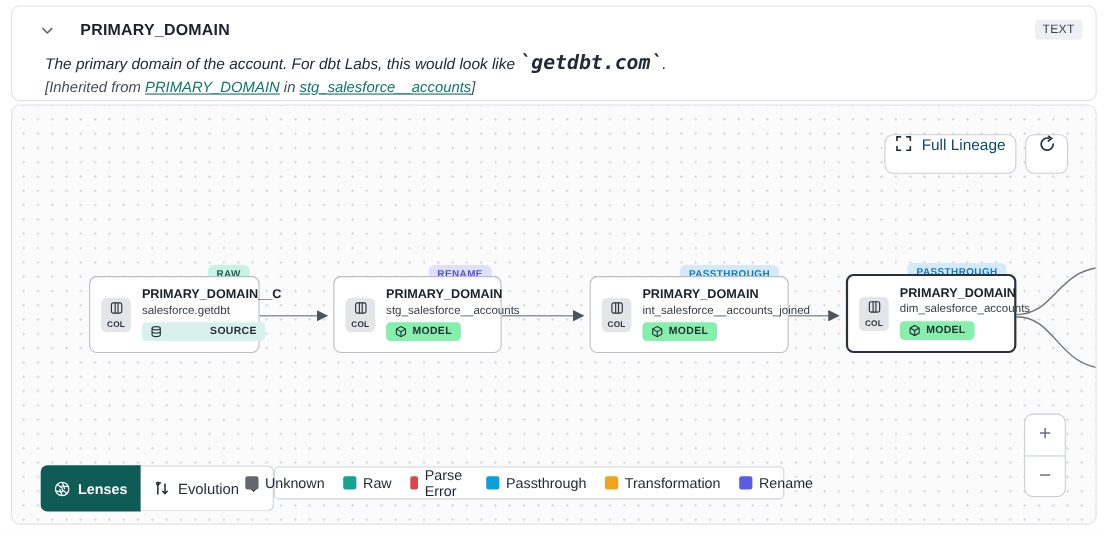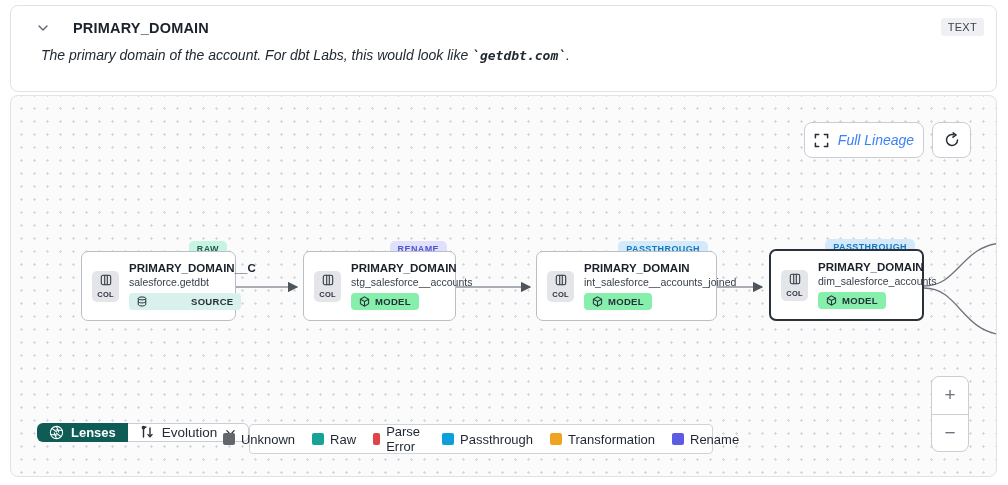--- a/index.html
+++ b/index.html
@@ -8,34 +8,34 @@
 
   
   .header-card { position:absolute; left:10px; top:5px; width:987px; height:87px;
     background:#ffffff; border:1px solid #dfe2e7; border-radius:8px; }
   .header-row { position:absolute; left:0; top:10px; width:100%; height:24px; display:flex; align-items:center; }
   .chev-btn { margin-left:22px; width:20px; height:20px; display:flex; align-items:center; justify-content:center; cursor:pointer; color:#5b6470; }
   .col-title { margin-left:20px; font-size:14.5px; font-weight:bold; color:#1c222b; letter-spacing:.2px; }
   .type-badge { position:absolute; right:12px; top:2px; background:#eef0f3; color:#3a424c;
     font-size:11px; padding:3px 7px; border-radius:3px; letter-spacing:.3px; }
   .desc-line { position:absolute; left:30px; top:41px; font-size:14px; font-style:italic; color:#222a33; }
-  .desc-code { font-family:"DejaVu Sans Mono", monospace; font-weight:bold; font-style:italic; font-size:13px; }
+  .desc-code { font-family:"DejaVu Sans Mono", monospace; font-weight:bold; font-style:italic; font-size:18px; }
   .inherit-line { position:absolute; left:30px; top:66px; font-size:13.5px; font-style:italic; color:#414b56; }
   .inherit-line a { color:#0e7569; text-decoration:underline; cursor:pointer; }
 
   
   .canvas { position:absolute; left:10px; top:95px; width:987px; height:382px;
     background:#fbfbfc; border:1px solid #dfe2e7; border-radius:8px; overflow:hidden;
     background-image:radial-gradient(#d4d8de 1px, transparent 1.2px);
     background-size:13px 13px; background-position:4px 6px; }
   .edges { position:absolute; left:0; top:0; width:987px; height:382px; pointer-events:none; }
 
   
-  .btn { display:flex; align-items:center; justify-content:center; gap:9px; background:#ffffff;
-    border:1px solid #c9ced5; border-radius:8px; color:#3b82f6; font-size:14px; cursor:pointer;font-style:italic; }
+  .btn { display:flex; align-items:flex-start; justify-content:center; gap:9px; background:#ffffff;
+    border:1px solid #c9ced5; border-radius:8px; color:#0c4a6e; font-size:14px; cursor:pointer; }
   .full-lineage { position:absolute; left:793px; top:26px; width:120px; height:36px; }
   .refresh { position:absolute; left:921px; top:26px; width:39px; height:36px; }
 
   
   .zoom-ctl { position:absolute; left:920px; top:280px; width:38px; height:76px;
     background:#ffffff; border:1px solid #c9ced5; border-radius:8px; display:flex; flex-direction:column; }
   .zoom-btn { flex:1; display:flex; align-items:center; justify-content:center; font-size:19px; color:#6b7380; cursor:pointer; }
   .zoom-btn:first-child { border-bottom:1px solid #c9ced5; }
 
   
@@ -58,21 +58,21 @@
     font-size:9.5px; font-weight:bold; letter-spacing:.3px; color:#273039; padding:3px 8px; border-radius:4px; }
   .kind-source { background:#d8f1ec;gap:44px; }
   .kind-model  { background:#86efac; }
 
   .node1 { left:70px;  top:155px; width:155px; }
   .node2 { left:292px; top:155px; width:153px; }
   .node3 { left:525px; top:155px; width:181px; }
   .node4 { left:758px; top:153px; width:155px; height:72px; }
 
   
-  .lens-group { position:absolute; left:26px; top:327px; height:19px; display:flex; }
+  .lens-group { position:absolute; left:26px; top:327px; height:42px; display:flex; }
   .lenses-btn { display:flex; align-items:center; gap:7px; background:#0e5c55; color:#ffffff;
     font-size:13px; font-weight:bold; padding:0 12px; border-radius:6px 0 0 6px; cursor:pointer; }
   .lens-select { display:flex; align-items:center; gap:8px; background:#ffffff; border:1px solid #c9ced5;
     border-left:none; color:#262d36; font-size:13.5px; padding:8px 12px; border-radius:0 6px 6px 0; cursor:pointer; }
   .legend { position:absolute; left:238px; top:328px; width:464px; height:30px; background:#ffffff;
     border:1px solid #cfd4da; border-radius:4px; display:flex; align-items:center; justify-content:center; gap:17px; }
   .legend-item { display:flex; align-items:center; gap:6px; font-size:13px; color:#1f2630; }
   .legend-swatch { width:12px; height:12px; border-radius:2px; display:inline-block; }
 
   svg { display:block; }
@@ -87,20 +87,23 @@
       <span class="chev-btn">
         <svg width="12" height="12" viewBox="0 0 12 12">
             <polyline points="2,4 6,8 10,4" fill="none" stroke="currentColor" stroke-width="1.4" stroke-linecap="round" stroke-linejoin="round"></polyline>
           </svg>
       </span>
       <span class="col-title">PRIMARY_DOMAIN</span>
       <span class="type-badge">TEXT</span>
     </div>
     <div class="desc-line">
       <span>The primary domain of the account. For dbt Labs, this would look like </span><span class="desc-code">`getdbt.com`</span><span>.</span>
+    </div>
+    <div class="inherit-line">
+      <span>[Inherited from </span><a>PRIMARY_DOMAIN</a><span> in </span><a>stg_salesforce__accounts</a><span>]</span>
     </div>
   </div>
 
   <div class="canvas">
 
     <svg class="edges" width="987" height="382" viewBox="0 0 987 382">
       <defs>
         <marker id="arrow" markerWidth="9" markerHeight="8" refX="7" refY="4" orient="auto">
           <path d="M0,0 L8,4 L0,8 Z" fill="#4e545c"></path>
         </marker>

